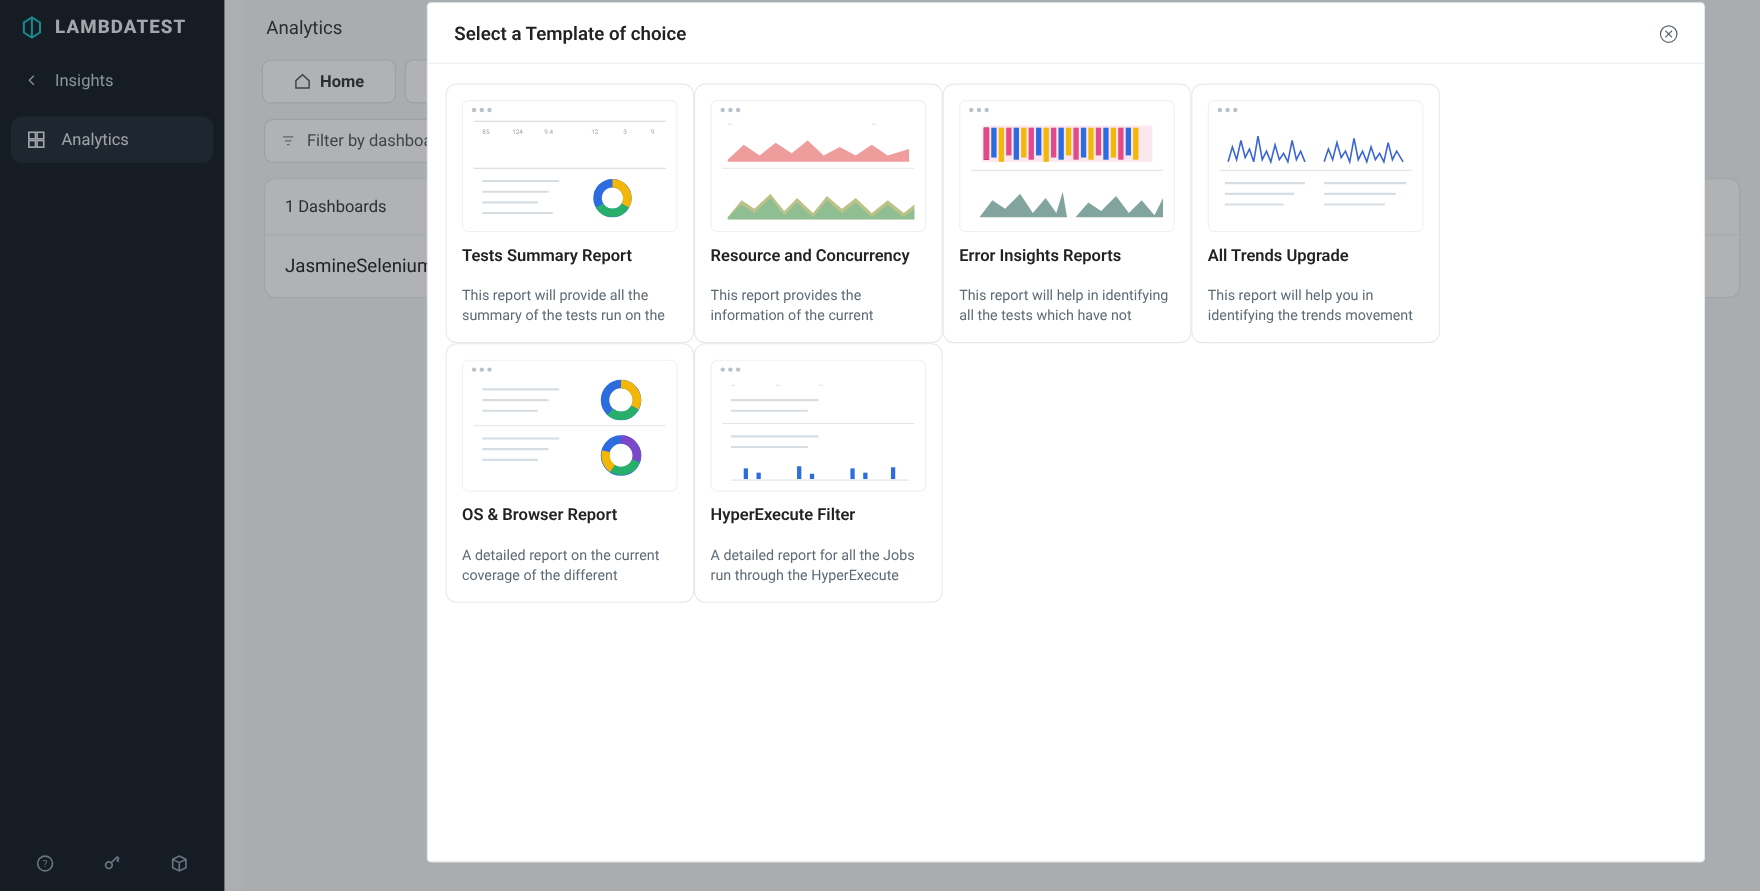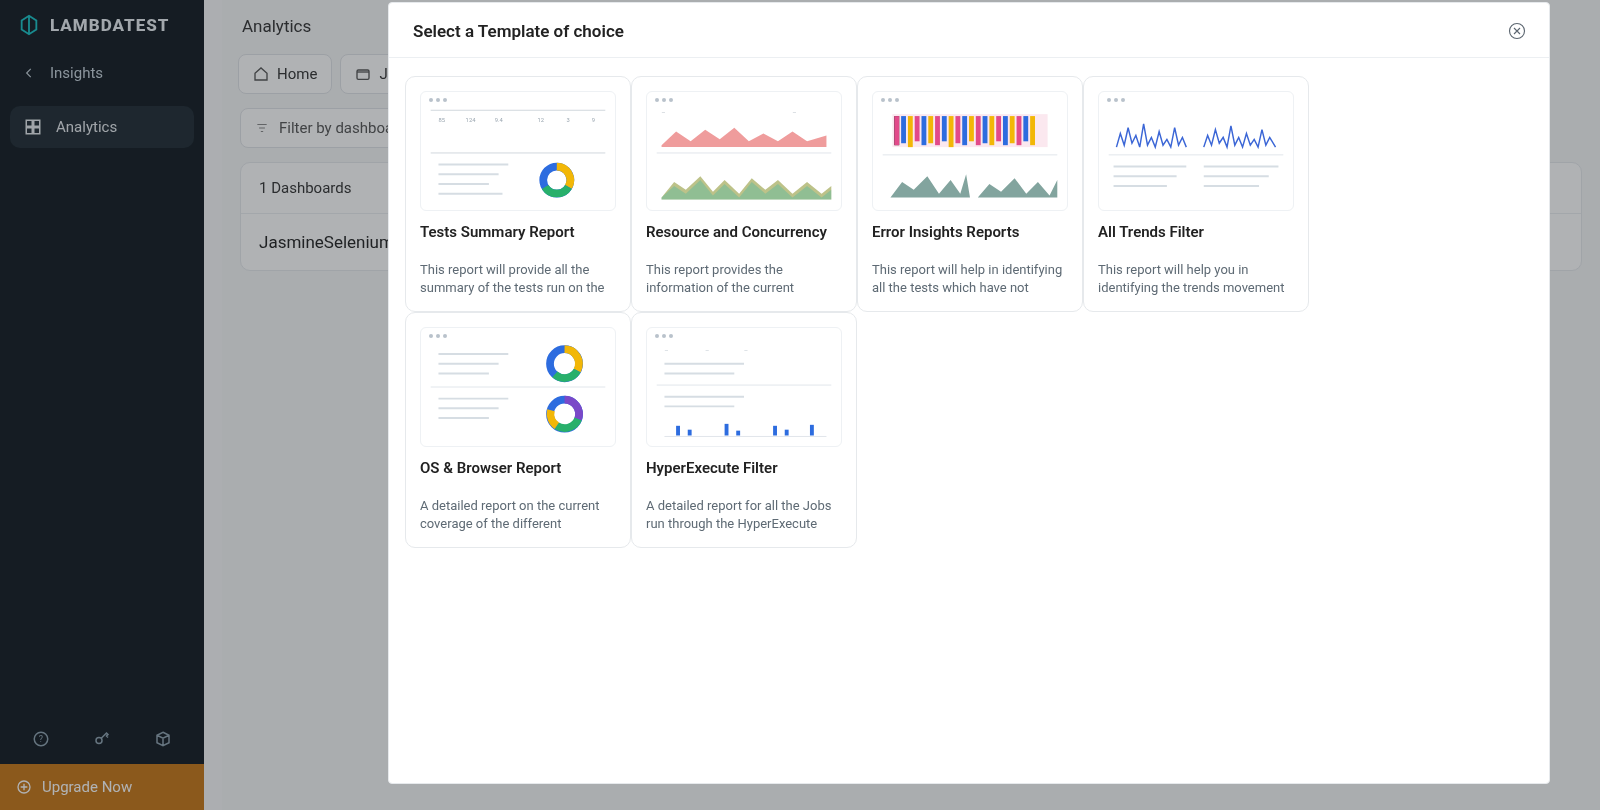--- a/index.html
+++ b/index.html
@@ -92,25 +92,26 @@
     align-items: center;
     gap: 8px;
     padding: 10px 16px 0 16px;
   }
   .tab {
     display: flex;
     align-items: center;
     gap: 8px;
     border: 1px solid #e1e4e8;
     background: #fff;
-    padding: 10px 14px;
+    padding: 10px 28px;
     border-radius: 8px;
     font-size: 15px;
     cursor: pointer;
     color: #333;
+    font-weight: bold;
   }
   .filter-row {
     padding: 14px 18px;
   }
   .filter {
     display: inline-flex;
     align-items: center;
     gap: 10px;
     border: 1px solid #e1e4e8;
     background: #fff;
@@ -274,29 +275,20 @@
           <path d="M11 11 L18 4 L20 6 L18 8 L20 10" fill="none" stroke="#8ea1af" stroke-width="2"></path>
         </svg>
     </span>
     <span class="icon">
       <svg width="18" height="18" viewBox="0 0 24 24">
           <path d="M12 3 L20 7 L20 17 L12 21 L4 17 L4 7 Z M4 7 L12 11 L20 7 M12 11 L12 21" fill="none" stroke="#8ea1af" stroke-width="2"></path>
         </svg>
     </span>
   </div>
 
-  <div class="upgrade">
-    <span class="icon">
-      <svg width="16" height="16" viewBox="0 0 24 24">
-          <circle cx="12" cy="12" r="9" fill="none" stroke="#fff" stroke-width="2"></circle>
-          <path d="M12 7 L12 17 M7 12 L17 12" stroke="#fff" stroke-width="2"></path>
-        </svg>
-    </span>
-    <span>Upgrade Now</span>
-  </div>
 </div>
 
 <div class="main">
   <div class="main-top">Analytics</div>
 
   <div class="tabs">
     <div class="tab">
       <span class="icon">
         <svg width="16" height="16" viewBox="0 0 24 24">
             <path d="M3 11 L12 3 L21 11 L21 21 L3 21 Z" fill="none" stroke="#555" stroke-width="2"></path>
@@ -486,21 +478,21 @@
             <g stroke="#d6dde3" stroke-width="2">
               <line x1="15" y1="76" x2="90" y2="76"></line>
               <line x1="15" y1="86" x2="80" y2="86"></line>
               <line x1="15" y1="96" x2="70" y2="96"></line>
               <line x1="108" y1="76" x2="185" y2="76"></line>
               <line x1="108" y1="86" x2="175" y2="86"></line>
               <line x1="108" y1="96" x2="165" y2="96"></line>
             </g>
           </svg>
         </div>
-        <h3>All Trends Filter</h3>
+        <h3>All Trends Upgrade</h3>
         <p>This report will help you in identifying the trends movement of</p>
       </div>
 
       <div class="tcard">
         <div class="thumb">
           <div class="row-dots">
               <span></span>
               <span></span>
               <span></span>
             </div>

